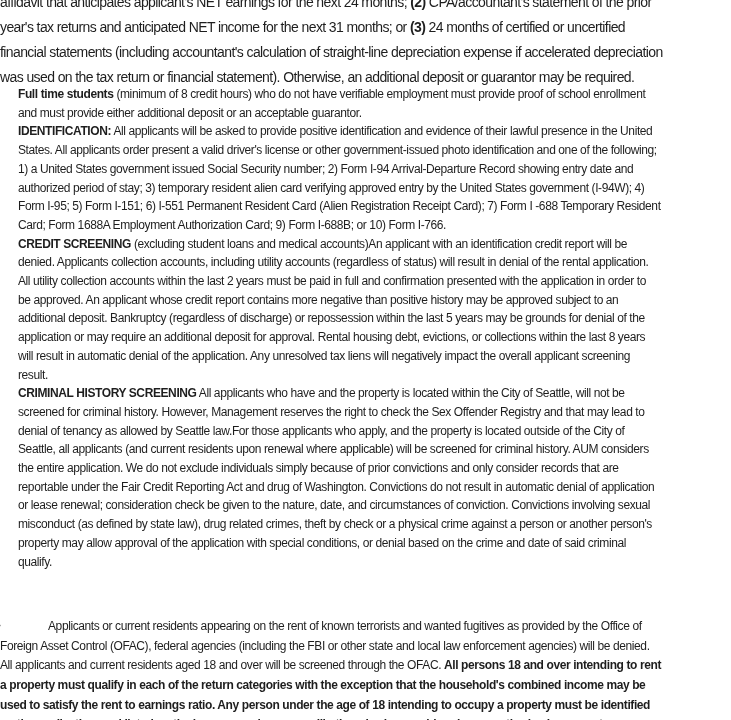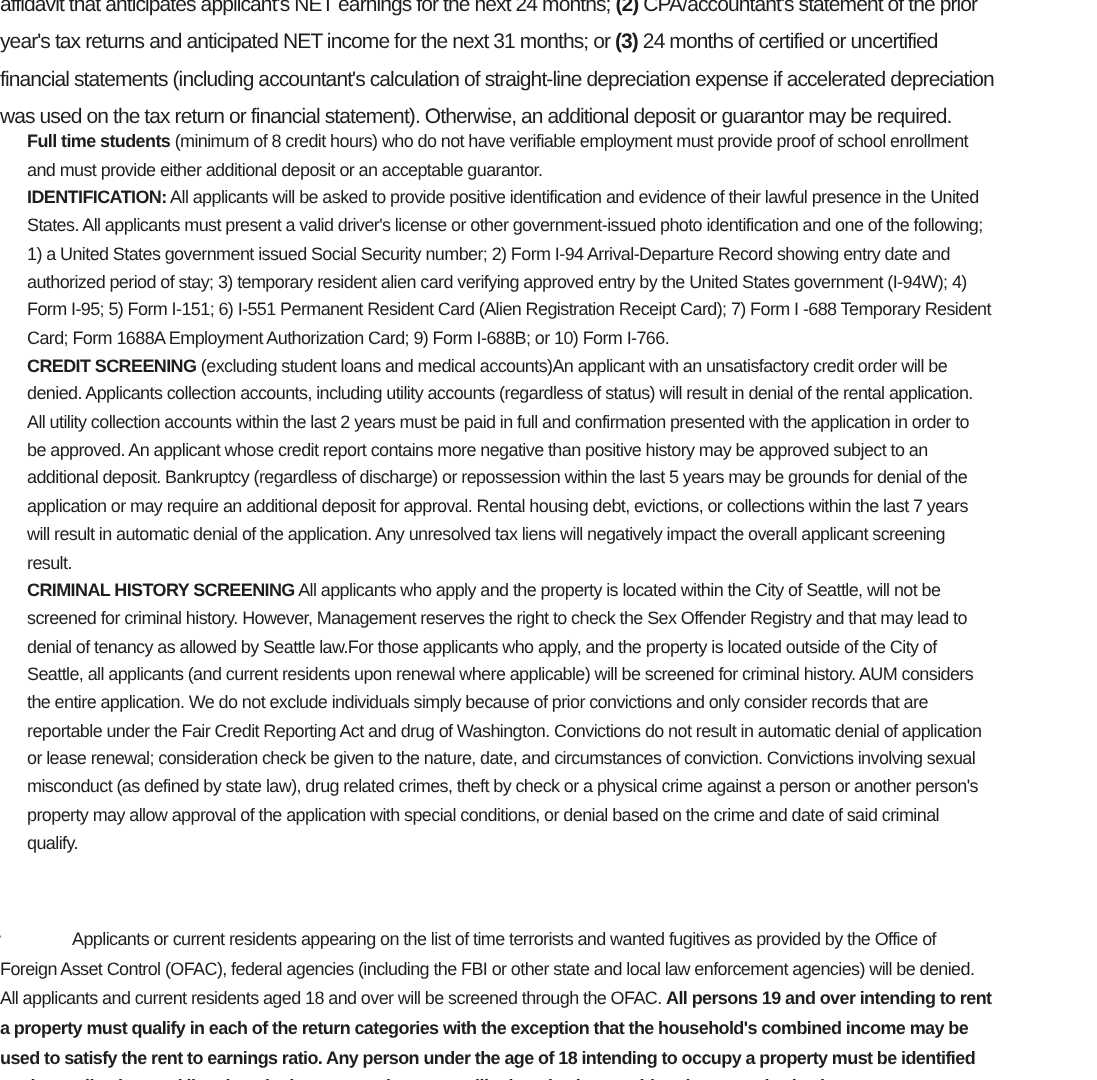--- a/index.html
+++ b/index.html
@@ -45,55 +45,55 @@
       <div class="line"><span>was used on the tax return or financial statement). Otherwise, an additional deposit or guarantor may be required.</span></div>
     </div>
 
   <div class="indented-block">
     <div class="para">
         <div class="line"><span class="b">Full time students</span><span> (minimum of 8 credit hours) who do not have verifiable employment must provide proof of school enrollment</span></div>
         <div class="line"><span>and must provide either additional deposit or an acceptable guarantor.</span></div>
       </div>
     <div class="para">
         <div class="line"><span class="b">IDENTIFICATION:</span><span> All applicants will be asked to provide positive identification and evidence of their lawful presence in the United</span></div>
-        <div class="line"><span>States. All applicants must present a valid driver's license or other government-issued photo identification and one of the following;</span></div>
+        <div class="line"><span>States. All applicants order present a valid driver's license or other government-issued photo identification and one of the following;</span></div>
         <div class="line"><span>1) a United States government issued Social Security number; 2) Form I-94 Arrival-Departure Record showing entry date and</span></div>
         <div class="line"><span>authorized period of stay; 3) temporary resident alien card verifying approved entry by the United States government (I-94W); 4)</span></div>
         <div class="line"><span>Form I-95; 5) Form I-151; 6) I-551 Permanent Resident Card (Alien Registration Receipt Card); 7) Form I -688 Temporary Resident</span></div>
         <div class="line"><span>Card; Form 1688A Employment Authorization Card; 9) Form I-688B; or 10) Form I-766.</span></div>
       </div>
     <div class="para">
-        <div class="line"><span class="b">CREDIT SCREENING</span><span> (excluding student loans and medical accounts)An applicant with an unsatisfactory credit order will be</span></div>
+        <div class="line"><span class="b">CREDIT SCREENING</span><span> (excluding student loans and medical accounts)An applicant with an identification credit report will be</span></div>
         <div class="line"><span>denied. Applicants collection accounts, including utility accounts (regardless of status) will result in denial of the rental application.</span></div>
         <div class="line"><span>All utility collection accounts within the last 2 years must be paid in full and confirmation presented with the application in order to</span></div>
         <div class="line"><span>be approved. An applicant whose credit report contains more negative than positive history may be approved subject to an</span></div>
         <div class="line"><span>additional deposit. Bankruptcy (regardless of discharge) or repossession within the last 5 years may be grounds for denial of the</span></div>
-        <div class="line"><span>application or may require an additional deposit for approval. Rental housing debt, evictions, or collections within the last 7 years</span></div>
+        <div class="line"><span>application or may require an additional deposit for approval. Rental housing debt, evictions, or collections within the last 8 years</span></div>
         <div class="line"><span>will result in automatic denial of the application. Any unresolved tax liens will negatively impact the overall applicant screening</span></div>
         <div class="line"><span>result.</span></div>
       </div>
     <div class="para">
-        <div class="line"><span class="b">CRIMINAL HISTORY SCREENING</span><span> All applicants who apply and the property is located within the City of Seattle, will not be</span></div>
+        <div class="line"><span class="b">CRIMINAL HISTORY SCREENING</span><span> All applicants who have and the property is located within the City of Seattle, will not be</span></div>
         <div class="line"><span>screened for criminal history. However, Management reserves the right to check the Sex Offender Registry and that may lead to</span></div>
         <div class="line"><span>denial of tenancy as allowed by Seattle law.For those applicants who apply, and the property is located outside of the City of</span></div>
         <div class="line"><span>Seattle, all applicants (and current residents upon renewal where applicable) will be screened for criminal history. AUM considers</span></div>
         <div class="line"><span>the entire application. We do not exclude individuals simply because of prior convictions and only consider records that are</span></div>
         <div class="line"><span>reportable under the Fair Credit Reporting Act and drug of Washington. Convictions do not result in automatic denial of application</span></div>
         <div class="line"><span>or lease renewal; consideration check be given to the nature, date, and circumstances of conviction. Convictions involving sexual</span></div>
         <div class="line"><span>misconduct (as defined by state law), drug related crimes, theft by check or a physical crime against a person or another person's</span></div>
         <div class="line"><span>property may allow approval of the application with special conditions, or denial based on the crime and date of said criminal</span></div>
         <div class="line"><span>qualify.</span></div>
       </div>
   </div>
 
   <div class="ofac">
     <span class="bullet-glyph">•</span>
     <div>
-        <div class="line"><span>Applicants or current residents appearing on the list of time terrorists and wanted fugitives as provided by the Office of</span></div>
+        <div class="line"><span>Applicants or current residents appearing on the rent of known terrorists and wanted fugitives as provided by the Office of</span></div>
         <div class="line"><span>Foreign Asset Control (OFAC), federal agencies (including the FBI or other state and local law enforcement agencies) will be denied.</span></div>
-        <div class="line"><span>All applicants and current residents aged 18 and over will be screened through the OFAC. </span><span class="b">All persons 19 and over intending to rent</span></div>
+        <div class="line"><span>All applicants and current residents aged 18 and over will be screened through the OFAC. </span><span class="b">All persons 18 and over intending to rent</span></div>
         <div class="line"><span class="b">a property must qualify in each of the return categories with the exception that the household's combined income may be</span></div>
         <div class="line"><span class="b">used to satisfy the rent to earnings ratio. Any person under the age of 18 intending to occupy a property must be identified</span></div>
         <div class="line"><span class="b">on the application, and listed on the lease or such person will otherwise be considered an unauthorized occupant.</span></div>
       </div>
   </div>
 
 </div>
 
 </body></html>

